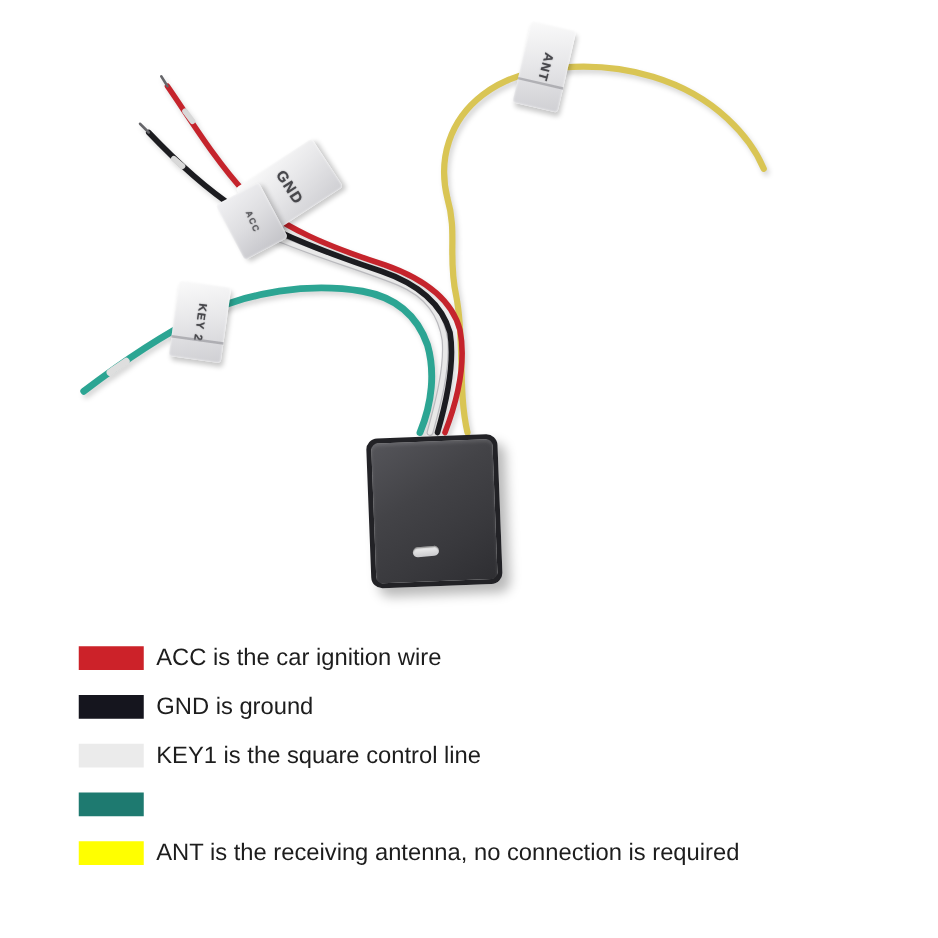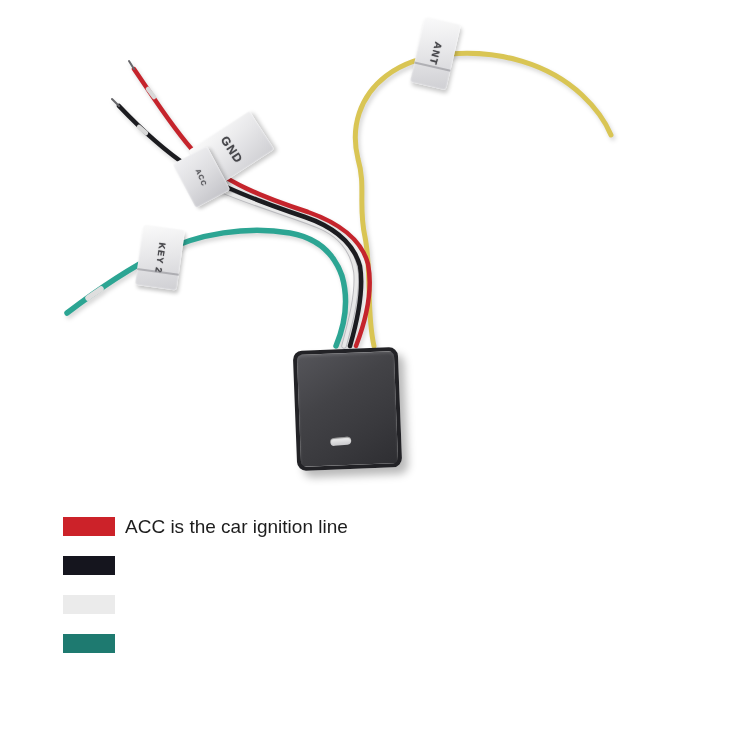--- a/index.html
+++ b/index.html
@@ -104,26 +104,32 @@
     <span>ACC</span>
   </div>
   <div class="tag tag-key2">
     <span>KEY 2</span>
     <div class="tag-seam" style="top:44px;"></div>
   </div>
 
   <div class="legend">
     <div class="legend-row">
       <div class="legend-swatch" style="background: rgb(204, 34, 41);"></div>
-      <div class="legend-label">ACC is the car ignition line</div>
+      <div class="legend-label">ACC is the car ignition wire</div>
     </div>
     <div class="legend-row">
       <div class="legend-swatch" style="background: rgb(21, 21, 30);"></div>
+      <div class="legend-label">GND is ground</div>
     </div>
     <div class="legend-row">
       <div class="legend-swatch" style="background: rgb(235, 235, 235);"></div>
+      <div class="legend-label">KEY1 is the square control line</div>
     </div>
     <div class="legend-row">
       <div class="legend-swatch" style="background: rgb(30, 122, 112);"></div>
+    </div>
+    <div class="legend-row">
+      <div class="legend-swatch" style="background: rgb(255, 255, 0);"></div>
+      <div class="legend-label">ANT is the receiving antenna, no connection is required</div>
     </div>
   </div>
 
 </div>
 
 </body></html>

